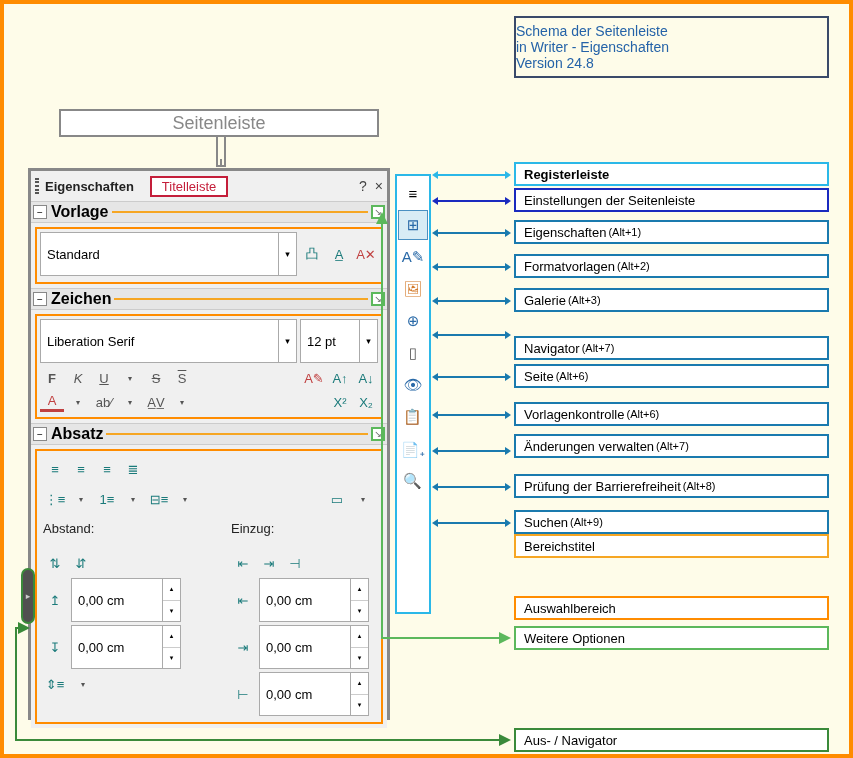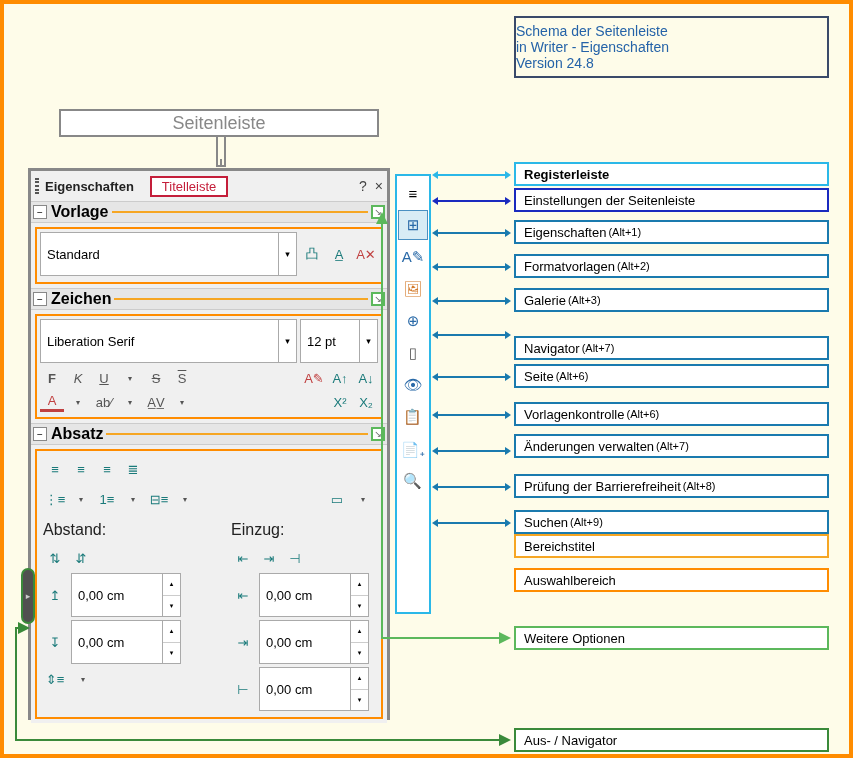--- a/index.html
+++ b/index.html
@@ -24,21 +24,21 @@
 .combo,.spinbox{background:#fff;border:1px solid #aaa;height:44px;display:flex;align-items:center;padding:0 6px;font-size:13px;position:relative}
 .combo .dd,.spinbox .sp{position:absolute;right:0;top:0;width:18px;height:100%;border-left:1px solid #aaa;display:flex;flex-direction:column}
 .combo .dd span{font-size:9px;margin:auto}
 .spinbox .sp span{flex:1;display:flex;align-items:center;justify-content:center;font-size:7px;border-bottom:1px solid #ccc}
 .spinbox .sp span:last-child{border:none}
 .vorlage-body{border:2px solid #ff8c00;padding:3px}
 .ico{width:24px;height:24px;display:flex;align-items:center;justify-content:center;font-size:13px;color:#555;cursor:pointer}
 .ico.teal{color:#1a7a7a}
 .toolbar-row{display:flex;gap:2px;align-items:center}
 .absatz-body{border:2px solid #ff8c00;padding:6px}
-.lbl{font-size:16px;color:#222;margin-bottom:4px}
+.lbl{font-size:13px;color:#222;margin-bottom:12px}
 .indent-grid{display:flex;gap:50px}
 .col{display:flex;flex-direction:column;gap:3px}
 .sp-row{display:flex;gap:4px;align-items:center}
 .reg-col{position:absolute;top:170px;left:391px;width:36px;height:440px;border:2px solid #2bb8e8;background:#fff;display:flex;flex-direction:column;align-items:center;padding-top:2px;gap:2px}
 .reg-ico{width:30px;height:30px;display:flex;align-items:center;justify-content:center;font-size:15px;cursor:pointer}
 .reg-ico.active{background:#d8ecf5;border:1px solid #4a90c2}
 .legend{position:absolute;left:510px;width:315px;height:24px;border:2px solid #1a7aae;background:#fff;display:flex;align-items:center;padding:0 8px;font-size:13px}
 .legend .sub{font-size:11px;margin-left:2px}
 .arrow{position:absolute;height:2px}
 .arrow::before{content:"";position:absolute;left:-6px;top:-3px;border:4px solid transparent;border-right:6px solid currentColor}
@@ -303,21 +303,21 @@
     <span>Prüfung der Barrierefreiheit</span>
     <span class="sub">(Alt+8)</span>
   </div>
 <div class="legend" style="top:506px">
     <span>Suchen</span>
     <span class="sub">(Alt+9)</span>
   </div>
 <div class="legend" style="top:530px;border-color:#F6A623">
     <span>Bereichstitel</span>
   </div>
-<div class="legend" style="top:564px;border-color:#ff8c00">
+<div class="legend" style="top:592px;border-color:#ff8c00">
     <span>Auswahlbereich</span>
   </div>
 <div class="legend" style="top:622px;border-color:#5cb85c">
     <span>Weitere Optionen</span>
   </div>
 <div class="legend" style="top:724px;border-color:#3a8a3a">
     <span>Aus- / Navigator</span>
   </div>
 
 <div class="arrow" style="top:170px;left:430px;width:75px;color:#2bb8e8;background:#2bb8e8"></div>

